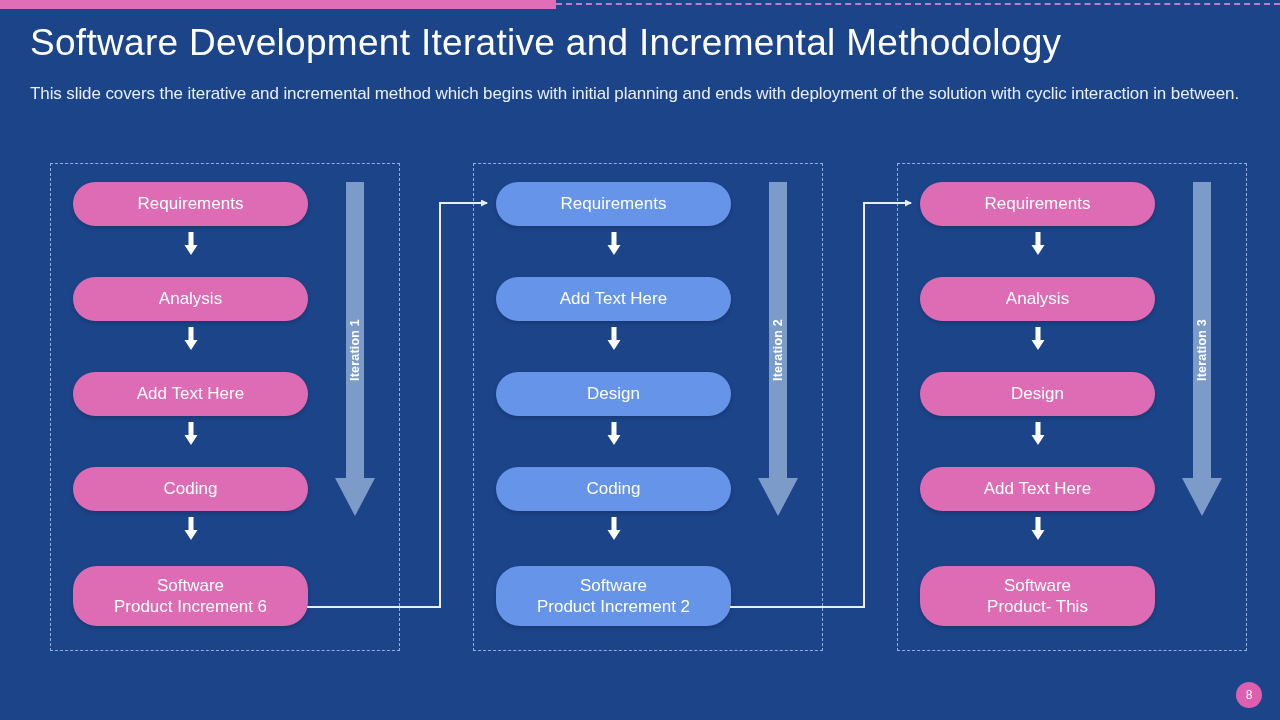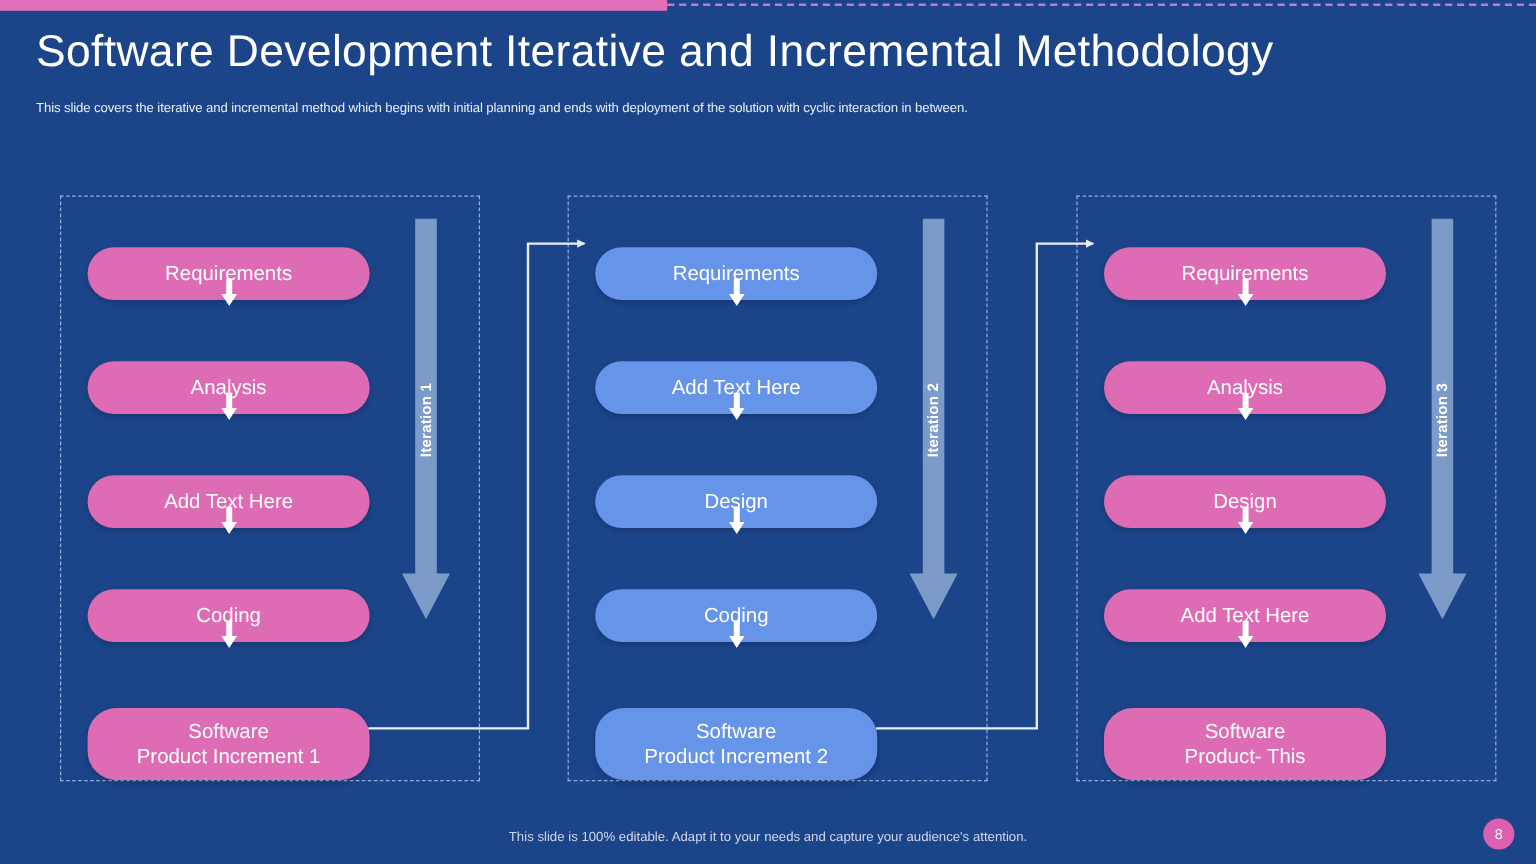--- a/index.html
+++ b/index.html
@@ -38,21 +38,21 @@
     left: 30px; top: 22px;
     font-size: 37px;
     letter-spacing: .3px;
     color: #ffffff;
     font-weight: 400;
     white-space: nowrap;
   }
   .subtitle {
     position: absolute;
     left: 30px; top: 84px;
-    font-size: 11px;
+    font-size: 17px;
     color: #e9eef8;
     white-space: nowrap;
     letter-spacing: -.1px;
   }
 
   
   .col {
     position: absolute;
     top: 163px;
     height: 488px;
@@ -72,21 +72,20 @@
     border-radius: 24px;
     display: flex;
     align-items: center;
     justify-content: center;
     text-align: center;
     color: #ffffff;
     font-size: 17px;
     line-height: 1.25;
     box-sizing: border-box;
     box-shadow: 0 2px 4px rgba(0,0,0,.18);
-    margin-top: 24px;
   }
   .pill.two-line { height: 60px; font-size: 17px; }
   .pill.pink { background: #dd6cb4; }
   .pill.blue { background: #6694e8; }
 
   
   .dn {
     position: absolute;
     left: 132px;
     width: 16px;
@@ -177,21 +176,21 @@
     </div>
     <div class="pill pink" style="top:303px">Coding</div>
     <div class="dn" style="top:353px">
       <svg width="16" height="24" viewBox="0 0 16 24">
           <path d="M5.5 0h5v13h4L8 23 1.5 13h4z" fill="#ffffff"></path>
         </svg>
     </div>
     <div class="pill pink two-line" style="top:402px">
       <div>
         <div>Software</div>
-        <div>Product Increment 1</div>
+        <div>Product Increment 6</div>
       </div>
     </div>
 
     <div class="iter">
       <svg width="44" height="336" viewBox="0 0 44 336">
         <path d="M13 0h18v296h11L22 334 2 296h11z" fill="#7d9bc9"></path>
       </svg>
       <div class="lbl">
         <span>Iteration 1</span>
       </div>
@@ -287,16 +286,15 @@
       <marker id="arrowhead" markerWidth="7" markerHeight="7" refX="6" refY="3.5" orient="auto" markerUnits="userSpaceOnUse">
         <path d="M0 0 L7 3.5 L0 7 z" fill="#e8edf7"></path>
       </marker>
     </defs>
 
     <path d="M307 607 L440 607 L440 203 L487 203" fill="none" stroke="#e8edf7" stroke-width="2" marker-end="url(#arrowhead)"></path>
 
     <path d="M730 607 L864 607 L864 203 L911 203" fill="none" stroke="#e8edf7" stroke-width="2" marker-end="url(#arrowhead)"></path>
   </svg>
 
-  <div class="footer-note">This slide is 100% editable.  Adapt it to your needs and capture your audience's attention.</div>
   <div class="page-badge">8</div>
 
 </div>
 
 </body></html>

